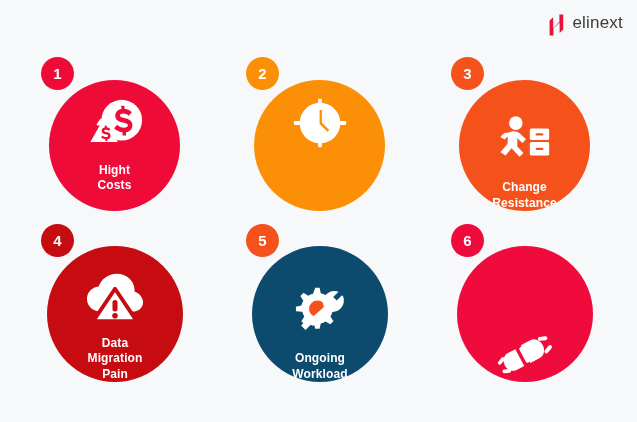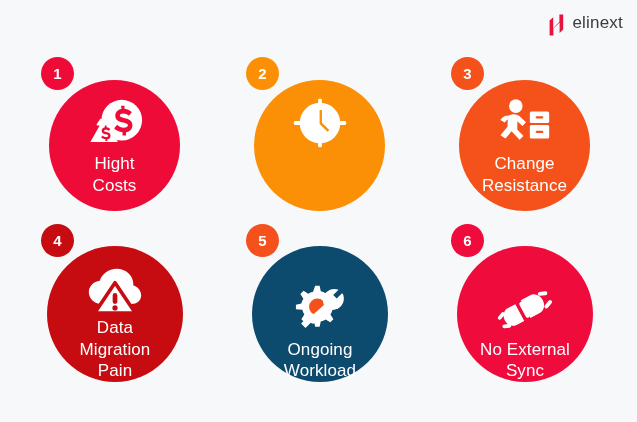--- a/index.html
+++ b/index.html
@@ -74,24 +74,24 @@
 
   .disc-icon {
     margin-top: 17px;
     width: 58px;
     height: 54px;
     display: block;
   }
   .cell.r2 .disc-icon { margin-top: 20px; }
 
   .disc-label {
-    margin-top: 2px;
+    margin-top: 12px;
     color: #ffffff;
-    font-size: 17px;
-    font-weight: 400;
+    font-size: 12px;
+    font-weight: 700;
     line-height: 1.28;
     text-align: center;
     letter-spacing: .1px;
     white-space: pre-line;
   }
 
   
   .badge {
     position: absolute;
     left: 0px;
@@ -145,21 +145,21 @@
         <rect x="28" y="43" width="4" height="8" rx="1.2" fill="#ffffff"></rect>
         <rect x="3" y="24" width="8" height="4" rx="1.2" fill="#ffffff"></rect>
         <rect x="49" y="24" width="8" height="4" rx="1.2" fill="#ffffff"></rect>
         <path d="M29.6 12.5 h2.4 v13.2 l7.6 7.6 -1.8 1.8 -8.2-8.2 Z" fill="#fb9007"></path>
       </svg>
     </div>
     <div class="badge" style="background: rgb(251, 144, 7);">2</div>
   </div>
 
   <div class="cell r1 c3">
-    <div class="disc" style="background: rgb(244, 82, 26);">
+    <div class="disc" style="background: rgb(244, 82, 26); justify-content: flex-end;">
       <svg class="disc-icon" viewBox="0 0 60 54">
         <circle cx="20.5" cy="8.5" r="7" fill="#ffffff"></circle>
         <path d="M12.5 18.5 c4-2.5 9-2.2 12 .6 l6.5 6.1 -3.7 3.9 -5.2-4.9 -.1 8.5 6.4 6.6 -4 3.9 -8.3-8.6 -6.3 7.4 -5.2-3.4 7.3-8.7 .3-7.6 c-1.2 .8-2.3 1.9-3.1 3.2 l-4.6-2.6 c1.6-2.4 3.6-3.9 6-4.4 Z" fill="#ffffff"></path>
         <rect x="35" y="14" width="20" height="12" rx="1.6" fill="#ffffff"></rect>
         <rect x="35" y="28" width="20" height="14" rx="1.6" fill="#ffffff"></rect>
         <rect x="41" y="19" width="8" height="2.4" rx="1.2" fill="#f4521a"></rect>
         <rect x="41" y="34" width="8" height="2.4" rx="1.2" fill="#f4521a"></rect>
       </svg>
       <div class="disc-label">Change
 Resistance</div>
@@ -202,19 +202,17 @@
         <g transform="rotate(-28 30 27)">
           <path d="M31 16 h11 c5 0 9 4.6 9 10.5 0 5.9-4 10.5-9 10.5 H31 Z" fill="#ffffff"></path>
           <rect x="49" y="18.5" width="10" height="4" rx="2" fill="#ffffff" transform="rotate(22 54 20.5)"></rect>
           <rect x="49" y="31" width="10" height="4" rx="2" fill="#ffffff" transform="rotate(-22 54 33)"></rect>
           <rect x="27.5" y="17.5" width="5" height="18" rx="2.2" fill="#ffffff"></rect>
           <path d="M24 17 h-9 c-4.7 0-8.5 4.3-8.5 9.8 0 5.5 3.8 9.8 8.5 9.8 h9 Z" fill="#ffffff"></path>
           <rect x="1" y="19" width="9" height="3.8" rx="1.9" fill="#ffffff" transform="rotate(-22 5.5 20.9)"></rect>
           <rect x="1" y="31" width="9" height="3.8" rx="1.9" fill="#ffffff" transform="rotate(22 5.5 32.9)"></rect>
         </g>
       </svg>
-      <div class="disc-label">No External
-Sync</div>
     </div>
     <div class="badge" style="background: rgb(239, 11, 60);">6</div>
   </div>
 
 </div>
 
 </body></html>

